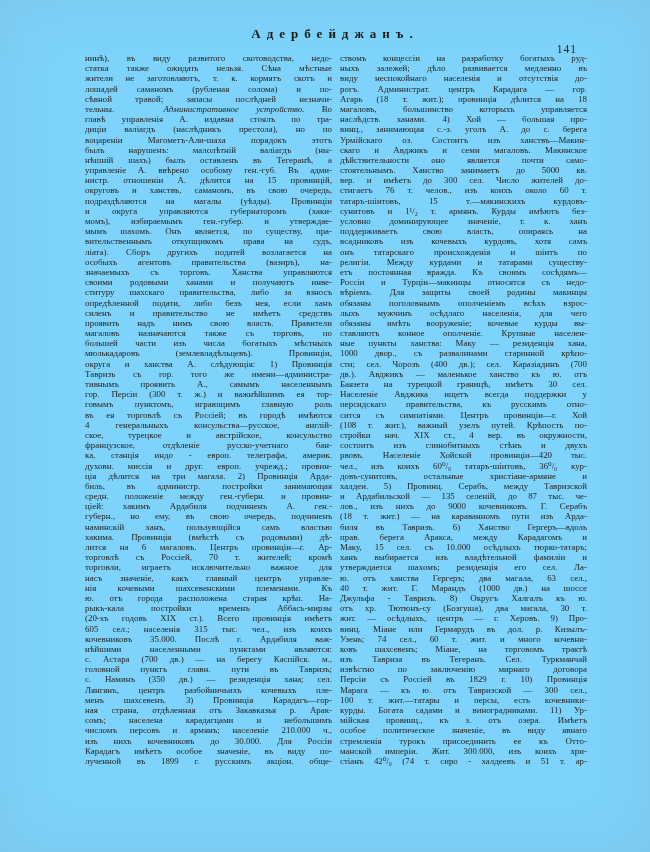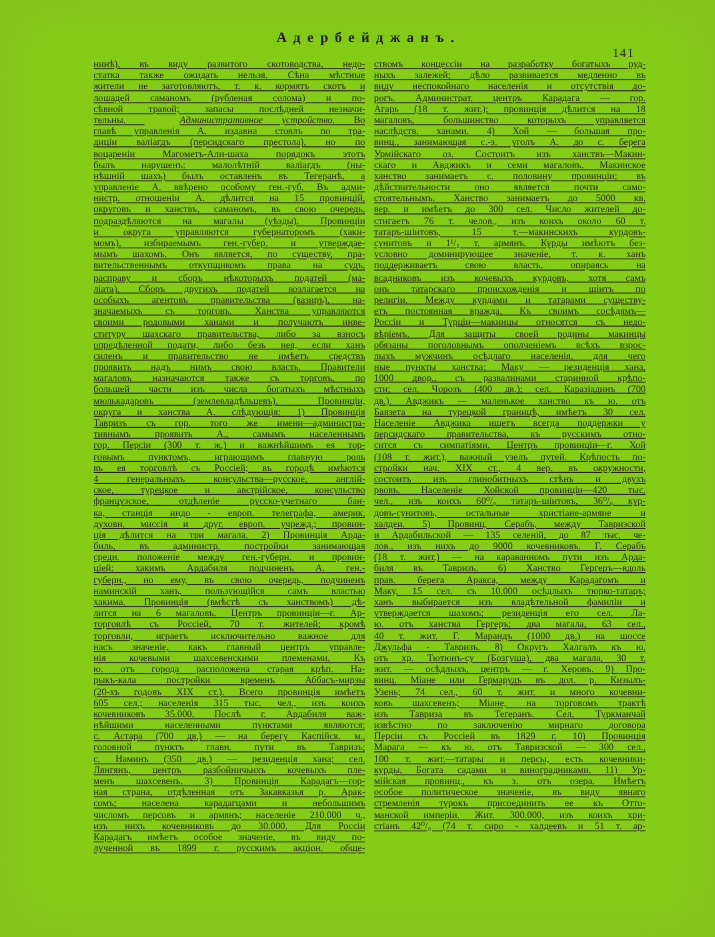--- a/index.html
+++ b/index.html
@@ -3,21 +3,21 @@
 <meta charset="utf-8">
 <style>
   html, body {
     margin: 0; padding: 0;
     background: #d8d5ce;
     font-family: "Liberation Serif", "DejaVu Serif", serif;
   }
   .page {
     position: relative;
     width: 650px; height: 852px;
-    background: #84cc16;
+    background: #7dd3fc;
     color: #26231e;
     overflow: hidden;
     box-shadow: inset 0 0 60px rgba(120,110,90,0.12);
   }
   .running-head {
     position: absolute;
     left: 85px; top: 26px;
     width: 500px; height: 18px;
   }
   .running-head .title {
@@ -35,21 +35,20 @@
     font-size: 11.5px;
     letter-spacing: 1px;
     margin-top: 16px;
   }
   .text-body {
     position: absolute;
     left: 85px; top: 53px;
     width: 502px;
     display: flex;
     gap: 8px;
-    text-decoration: underline;
   }
   .col {
     width: 247px;
     font-size: 8.9px;
   }
   .line {
     height: 10.2px;
     line-height: 10.2px;
     text-align: justify;
     text-align-last: justify;
@@ -68,33 +67,32 @@
   </div>
   <div class="text-body">
     <div class="col">
         <div class="line"><span>нинѣ), въ виду развитого скотоводства, недо-</span></div>
         <div class="line"><span>статка также ожидать нельзя. Сѣна мѣстные</span></div>
         <div class="line"><span>жители не заготовляютъ, т. к. кормятъ скотъ и</span></div>
         <div class="line"><span>лошадей саманомъ (рубленая солома) и по-</span></div>
         <div class="line"><span>сѣвной травой; запасы послѣдней незначи-</span></div>
         <div class="line"><span>тельны. </span><span class="it">Административное устройство.</span><span> Во</span></div>
         <div class="line"><span>главѣ управленія А. издавна стоялъ по тра-</span></div>
-        <div class="line"><span>диціи валіагдъ (персидскаго престола), но по</span></div>
+        <div class="line"><span>диціи валіагдъ (наслѣдникъ престола), но по</span></div>
         <div class="line"><span>воцареніи Магометъ-Али-шаха порядокъ этотъ</span></div>
         <div class="line"><span>былъ нарушенъ: малолѣтній валіагдъ (ны-</span></div>
         <div class="line"><span>нѣшній шахъ) былъ оставленъ въ Тегеранѣ, а</span></div>
         <div class="line"><span>управленіе А. ввѣрено особому ген.-губ. Въ адми-</span></div>
         <div class="line"><span>нистр. отношеніи А. дѣлится на 15 провинцій,</span></div>
         <div class="line"><span>округовъ и ханствъ, саманомъ, въ свою очередь,</span></div>
         <div class="line"><span>подраздѣляются на магалы (уѣзды). Провинціи</span></div>
         <div class="line"><span>и округа управляются губернаторомъ (хаки-</span></div>
         <div class="line"><span>момъ), избираемымъ ген.-губер. и утверждае-</span></div>
         <div class="line"><span>мымъ шахомъ. Онъ является, по существу, пра-</span></div>
         <div class="line"><span>вительственнымъ откупщикомъ права на судъ,</span></div>
-        <div class="line"><span>расправу и сборъ нѣкоторыхъ податей (ма-</span></div>
         <div class="line"><span>ліата). Сборъ другихъ податей возлагается на</span></div>
         <div class="line"><span>особыхъ агентовъ правительства (вазиръ), на-</span></div>
         <div class="line"><span>значаемыхъ съ торговъ. Ханства управляются</span></div>
         <div class="line"><span>своими родовыми ханами и получаютъ инве-</span></div>
         <div class="line"><span>ституру шахскаго правительства, либо за взносъ</span></div>
         <div class="line"><span>опредѣленной подати, либо безъ нея, если ханъ</span></div>
         <div class="line"><span>силенъ и правительство не имѣетъ средствъ</span></div>
         <div class="line"><span>проявить надъ нимъ свою власть. Правители</span></div>
         <div class="line"><span>магаловъ назначаются также съ торговъ, по</span></div>
         <div class="line"><span>большей части изъ числа богатыхъ мѣстныхъ</span></div>
@@ -109,21 +107,21 @@
         <div class="line"><span>ское, турецкое и австрійское, консульство</span></div>
         <div class="line"><span>французское, отдѣленіе русско-учетнаго бан-</span></div>
         <div class="line"><span>ка, станція индо - европ. телеграфа, америк.</span></div>
         <div class="line"><span>духовн. миссія и друг. европ. учрежд.; провин-</span></div>
         <div class="line"><span>ція дѣлится на три магала. 2) Провинція Арда-</span></div>
         <div class="line"><span>биль, въ администр. постройки занимающая</span></div>
         <div class="line"><span>средн. положеніе между ген.-губерн. и провин-</span></div>
         <div class="line"><span>ціей: хакимъ Ардабиля подчиненъ А. ген.-</span></div>
         <div class="line"><span>губерн., но ему, въ свою очередь, подчиненъ</span></div>
         <div class="line"><span>наминскій ханъ, пользующійся самъ властью</span></div>
-        <div class="line"><span>хакима. Провинція (вмѣстѣ съ ханствомъ) дѣ-</span></div>
+        <div class="line"><span>хакима. Провинція (вмѣстѣ съ родовыми) дѣ-</span></div>
         <div class="line"><span>лится на 6 магаловъ. Центръ провинціи—г. Ар-</span></div>
         <div class="line"><span>торговлѣ съ Россіей, 70 т. жителей; кромѣ</span></div>
         <div class="line"><span>торговли, играетъ исключительно важное для</span></div>
         <div class="line"><span>насъ значеніе, какъ главный центръ управле-</span></div>
         <div class="line"><span>нія кочевыми шахсевенскими племенами. Къ</span></div>
         <div class="line"><span>ю. отъ города расположена старая крѣп. На-</span></div>
         <div class="line"><span>рыкъ-кала постройки временъ Аббасъ-мирзы</span></div>
         <div class="line"><span>(20-хъ годовъ XIX ст.). Всего провинція имѣетъ</span></div>
         <div class="line"><span>605 сел.; населенія 315 тыс. чел., изъ коихъ</span></div>
         <div class="line"><span>кочевниковъ 35.000. Послѣ г. Ардабиля важ-</span></div>
@@ -144,37 +142,38 @@
         <div class="line"><span>ствомъ концессіи на разработку богатыхъ руд-</span></div>
         <div class="line"><span>ныхъ залежей; дѣло развивается медленно въ</span></div>
         <div class="line"><span>виду неспокойнаго населенія и отсутствія до-</span></div>
         <div class="line"><span>рогъ. Администрат. центръ Карадага — гор.</span></div>
         <div class="line"><span>Агарь (18 т. жит.); провинція дѣлится на 18</span></div>
         <div class="line"><span>магаловъ, большинство которыхъ управляется</span></div>
         <div class="line"><span>наслѣдств. ханами. 4) Хой — большая про-</span></div>
         <div class="line"><span>винц., занимающая с.-з. уголъ А. до с. берега</span></div>
         <div class="line"><span>Урмійскаго оз. Состоитъ изъ ханствъ—Макин-</span></div>
         <div class="line"><span>скаго и Авджикъ и семи магаловъ. Макинское</span></div>
-        <div class="line"><span>ханство занимаетъ с. половину провинціи; въ</span></div>
         <div class="line"><span>дѣйствительности оно является почти само-</span></div>
         <div class="line"><span>стоятельнымъ. Ханство занимаетъ до 5000 кв.</span></div>
         <div class="line"><span>вер. и имѣетъ до 300 сел. Число жителей до-</span></div>
         <div class="line"><span>стигаетъ 76 т. челов., изъ коихъ около 60 т.</span></div>
         <div class="line"><span>татаръ-шіитовъ, 15 т.—макинскихъ курдовъ-</span></div>
         <div class="line"><span>сунитовъ и 1¹/₂ т. армянъ. Курды имѣютъ без-</span></div>
         <div class="line"><span>условно доминирующее значеніе, т. к. ханъ</span></div>
         <div class="line"><span>поддерживаетъ свою власть, опираясь на</span></div>
         <div class="line"><span>всадниковъ изъ кочевыхъ курдовъ, хотя самъ</span></div>
         <div class="line"><span>онъ татарскаго происхожденія и шіитъ по</span></div>
         <div class="line"><span>религіи. Между курдами и татарами существу-</span></div>
         <div class="line"><span>етъ постоянная вражда. Къ своимъ сосѣдямъ—</span></div>
         <div class="line"><span>Россіи и Турціи—макинцы относятся съ недо-</span></div>
         <div class="line"><span>вѣріемъ. Для защиты своей родины макинцы</span></div>
         <div class="line"><span>обязаны поголовнымъ ополченіемъ всѣхъ взрос-</span></div>
         <div class="line"><span>лыхъ мужчинъ осѣдлаго населенія, для чего</span></div>
+        <div class="line"><span>обязаны имѣть вооруженіе; кочевые курды вы-</span></div>
+        <div class="line"><span>ставляютъ конное ополченіе. Крупные населен-</span></div>
         <div class="line"><span>ные пункты ханства: Маку — резиденція хана,</span></div>
         <div class="line"><span>1000 двор., съ развалинами старинной крѣпо-</span></div>
         <div class="line"><span>сти; сел. Чорозъ (400 дв.); сел. Каразіадинъ (700</span></div>
         <div class="line"><span>дв.). Авджикъ — маленькое ханство къ ю. отъ</span></div>
         <div class="line"><span>Баязета на турецкой границѣ, имѣетъ 30 сел.</span></div>
         <div class="line"><span>Населеніе Авджика ищетъ всегда поддержки у</span></div>
         <div class="line"><span>персидскаго правительства, къ русскимъ отно-</span></div>
         <div class="line"><span>сится съ симпатіями. Центръ провинціи—г. Хой</span></div>
         <div class="line"><span>(108 т. жит.), важный узелъ путей. Крѣпость по-</span></div>
         <div class="line"><span>стройки нач. XIX ст., 4 вер. въ окружности,</span></div>

